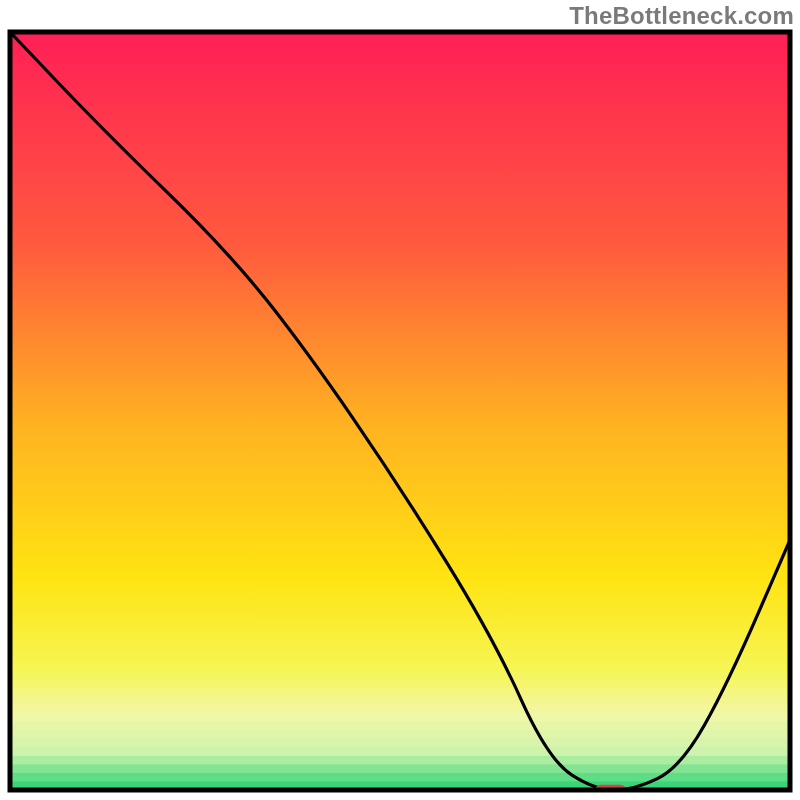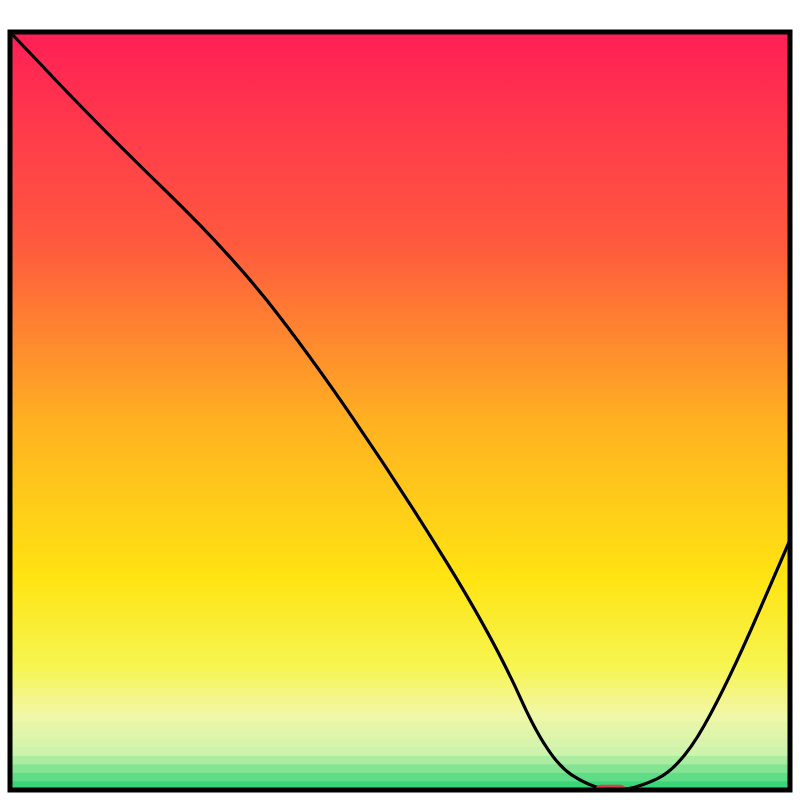--- a/index.html
+++ b/index.html
@@ -77,13 +77,14 @@
         </g>
 
       <path id="curve" fill="none" stroke="#000000" stroke-width="3.2" stroke-linecap="round" stroke-linejoin="round" d="M 10 32 Q 10 32 56.8 81.27000000000001 Q 103.6 130.54000000000002 166 191.18 Q 228.40000000000003 251.82000000000002 267.4 301.09000000000003 Q 306.4 350.36 353.2 418.58000000000004 Q 400 486.8 446.8 562.6 Q 493.6 638.4 520.9 699.04 Q 548.1999999999999 759.68 571.5999999999999 774.8399999999999 Q 595 790 614.5 790 Q 634 790 657.4 778.63 Q 680.8 767.26 704.2 725.5699999999999 Q 727.6 683.88 758.8 611.8699999999999 T 790 539.8599999999999"></path>
 
       <rect id="marker" rx="6" ry="6" x="595" y="784.694" width="31.2" height="10.611999999999998" fill="#d6414b"></rect>
     </g>
 
     <rect id="frame" fill="none" x="10" y="32" width="780" height="758" stroke="#000000" stroke-width="5"></rect>
   </svg>
 
+  <div class="watermark">TheBottleneck.com</div>
 </div>
 
 </body></html>

